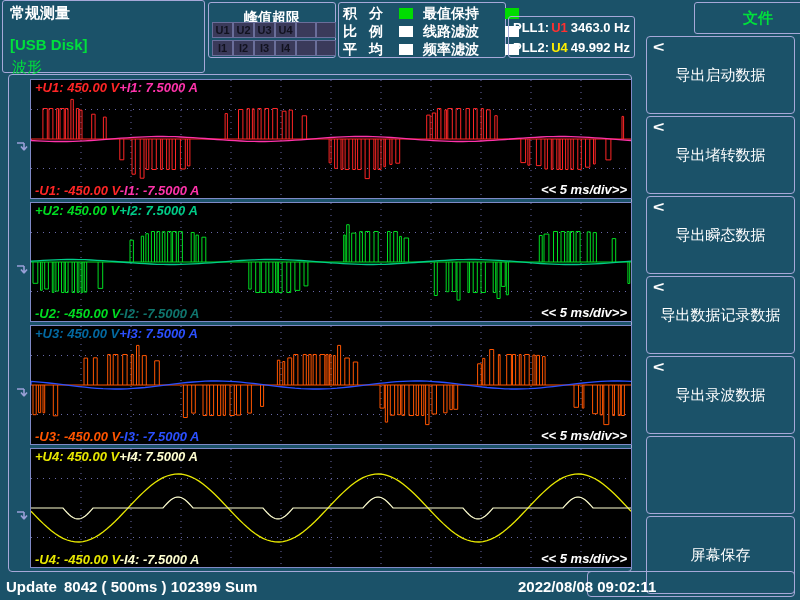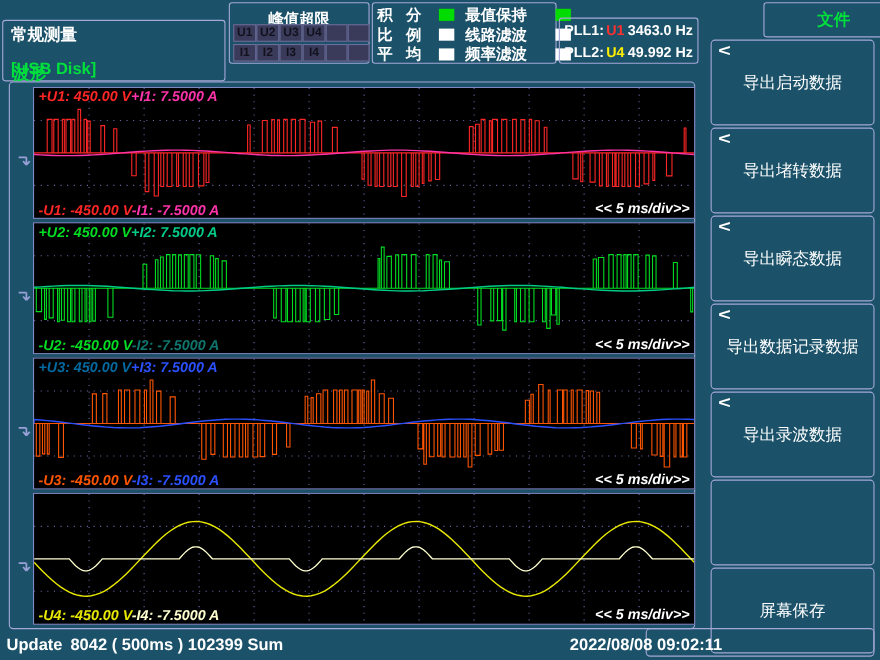--- a/index.html
+++ b/index.html
@@ -21,37 +21,37 @@
   .flt-label{width:74px;margin:0 8px 0 10px;}
   .pll-row{display:flex;align-items:center;height:20px;padding:0 4px;color:#fff;font-size:13px;font-weight:bold;}
   .pll-src{margin-left:2px;} .pll-val{margin-left:auto;}
   
   .side-title{display:flex;align-items:center;justify-content:center;color:#00e03c;font-size:15px;font-weight:bold;}
   .sbtn{position:absolute;left:646px;width:149px;height:78px;border:1px solid #a6a8d8;border-radius:4px;
         box-sizing:border-box;color:#fff;font-size:15px;display:flex;align-items:center;justify-content:center;
         background:transparent;cursor:pointer;}
   .sbtn .lt{position:absolute;top:1px;left:6px;font-size:15px;font-weight:900;transform:scaleX(1.3);transform-origin:left;}
   
-  .wave-label{position:absolute;left:12px;top:58px;color:#00e03c;font-size:15px;font-weight:bold;}
+  .wave-label{position:absolute;left:12px;top:58px;color:#00e03c;font-size:15px;font-weight:normal;}
   .wave-panel{position:absolute;left:8px;top:74px;width:624px;height:498px;border:1px solid #a6a8d8;
               border-radius:4px;box-sizing:border-box;font-style:italic;}
   .chan{position:absolute;left:21px;width:600px;height:118px;background:#000;border:1px solid #7f89c6;box-sizing:content-box;}
   .cl{position:absolute;font-size:13px;line-height:13px;font-weight:bold;white-space:pre;letter-spacing:0;}
   .cl.top{top:1px;left:4px;} .cl.bot{bottom:1px;left:4px;}
   .tdiv{position:absolute;bottom:1px;right:4px;color:#fff;font-size:13px;font-weight:bold;}
   .zarrow{position:absolute;left:6px;width:15px;height:15px;}
   
   .st{position:absolute;top:578px;color:#fff;font-size:15px;font-weight:bold;}
 </style>
 </head>
 <body>
 
 <div class="screen">
 
-  <div class="box" style="left:2px;top:18px;width:203px;height:56px;">
+  <div class="box" style="left:2px;top:0;width:203px;height:73px;">
     <div class="mode-text">常规测量</div>
     <div class="storage-text">[USB Disk]</div>
   </div>
 
   <div class="box" style="left:208px;top:2px;width:128px;height:56px;">
     <div class="peak-title">峰值超限</div>
     <div class="cells" style="top:19px;">
       <div class="cell">U1</div>
       <div class="cell">U2</div>
       <div class="cell">U3</div>
@@ -190,20 +190,21 @@
       <div class="cl bot"><span class="wv2v" style="color: rgb(255, 85, 0);">-U3: -450.00 V</span><span class="wv2i" style="color: rgb(43, 80, 255); text-align: right;">-I3: -7.5000 A</span></div>
       <div class="tdiv">&lt;&lt; 5 ms/div&gt;&gt;</div>
     </div>
 
     <div class="chan" style="top:373px;">
       <svg id="wave-3" width="600" height="118">
           <path d="M50 0V118M100 0V118M150 0V118M200 0V118M250 0V118M300 0V118M350 0V118M400 0V118M450 0V118M500 0V118M550 0V118M0 29.5H600M0 88.5H600" stroke="#6868a8" stroke-width="1" stroke-dasharray="1 5" fill="none"></path>
           <path d="M0 62.2L4 66.4L8 70.5L12 74.4L16 78.1L20 81.5L24 84.5L28 87.1L32 89.3L36 91.0L40 92.2L44 92.8L48 93.0L52 92.6L56 91.6L60 90.2L64 88.3L68 85.9L72 83.0L76 79.8L80 76.3L84 72.5L88 68.5L92 64.3L96 60.1L100 55.8L104 51.6L108 47.5L112 43.6L116 39.9L120 36.5L124 33.5L128 30.9L132 28.7L136 27.0L140 25.8L144 25.2L148 25.0L152 25.4L156 26.4L160 27.8L164 29.7L168 32.1L172 35.0L176 38.2L180 41.7L184 45.5L188 49.5L192 53.7L196 57.9L200 62.2L204 66.4L208 70.5L212 74.4L216 78.1L220 81.5L224 84.5L228 87.1L232 89.3L236 91.0L240 92.2L244 92.8L248 93.0L252 92.6L256 91.6L260 90.2L264 88.3L268 85.9L272 83.0L276 79.8L280 76.3L284 72.5L288 68.5L292 64.3L296 60.1L300 55.8L304 51.6L308 47.5L312 43.6L316 39.9L320 36.5L324 33.5L328 30.9L332 28.7L336 27.0L340 25.8L344 25.2L348 25.0L352 25.4L356 26.4L360 27.8L364 29.7L368 32.1L372 35.0L376 38.2L380 41.7L384 45.5L388 49.5L392 53.7L396 57.9L400 62.2L404 66.4L408 70.5L412 74.4L416 78.1L420 81.5L424 84.5L428 87.1L432 89.3L436 91.0L440 92.2L444 92.8L448 93.0L452 92.6L456 91.6L460 90.2L464 88.3L468 85.9L472 83.0L476 79.8L480 76.3L484 72.5L488 68.5L492 64.3L496 60.1L500 55.8L504 51.6L508 47.5L512 43.6L516 39.9L520 36.5L524 33.5L528 30.9L532 28.7L536 27.0L540 25.8L544 25.2L548 25.0L552 25.4L556 26.4L560 27.8L564 29.7L568 32.1L572 35.0L576 38.2L580 41.7L584 45.5L588 49.5L592 53.7L596 57.9L600 62.2" stroke="#e8e800" stroke-width="1.3" fill="none"></path>
           <path d="M0 59L0 59.0L2 59.0L4 59.0L6 59.0L8 59.0L10 59.0L12 59.0L14 59.0L16 59.0L18 59.0L20 59.0L22 59.0L24 59.0L26 59.0L28 59.0L30 59.0L32 59.0L34 61.3L36 63.5L38 65.5L40 67.2L42 68.5L44 69.5L46 69.9L48 69.9L50 69.5L52 68.5L54 67.2L56 65.5L58 63.5L60 61.3L62 59.0L64 59.0L66 59.0L68 59.0L70 59.0L72 59.0L74 59.0L76 59.0L78 59.0L80 59.0L82 59.0L84 59.0L86 59.0L88 59.0L90 59.0L92 59.0L94 59.0L96 59.0L98 59.0L100 59.0L102 59.0L104 59.0L106 59.0L108 59.0L110 59.0L112 59.0L114 59.0L116 59.0L118 59.0L120 59.0L122 59.0L124 59.0L126 59.0L128 59.0L130 59.0L132 59.0L134 56.7L136 54.5L138 52.5L140 50.8L142 49.5L144 48.5L146 48.1L148 48.1L150 48.5L152 49.5L154 50.8L156 52.5L158 54.5L160 56.7L162 59.0L164 59.0L166 59.0L168 59.0L170 59.0L172 59.0L174 59.0L176 59.0L178 59.0L180 59.0L182 59.0L184 59.0L186 59.0L188 59.0L190 59.0L192 59.0L194 59.0L196 59.0L198 59.0L200 59.0L202 59.0L204 59.0L206 59.0L208 59.0L210 59.0L212 59.0L214 59.0L216 59.0L218 59.0L220 59.0L222 59.0L224 59.0L226 59.0L228 59.0L230 59.0L232 59.0L234 61.3L236 63.5L238 65.5L240 67.2L242 68.5L244 69.5L246 69.9L248 69.9L250 69.5L252 68.5L254 67.2L256 65.5L258 63.5L260 61.3L262 59.0L264 59.0L266 59.0L268 59.0L270 59.0L272 59.0L274 59.0L276 59.0L278 59.0L280 59.0L282 59.0L284 59.0L286 59.0L288 59.0L290 59.0L292 59.0L294 59.0L296 59.0L298 59.0L300 59.0L302 59.0L304 59.0L306 59.0L308 59.0L310 59.0L312 59.0L314 59.0L316 59.0L318 59.0L320 59.0L322 59.0L324 59.0L326 59.0L328 59.0L330 59.0L332 59.0L334 56.7L336 54.5L338 52.5L340 50.8L342 49.5L344 48.5L346 48.1L348 48.1L350 48.5L352 49.5L354 50.8L356 52.5L358 54.5L360 56.7L362 59.0L364 59.0L366 59.0L368 59.0L370 59.0L372 59.0L374 59.0L376 59.0L378 59.0L380 59.0L382 59.0L384 59.0L386 59.0L388 59.0L390 59.0L392 59.0L394 59.0L396 59.0L398 59.0L400 59.0L402 59.0L404 59.0L406 59.0L408 59.0L410 59.0L412 59.0L414 59.0L416 59.0L418 59.0L420 59.0L422 59.0L424 59.0L426 59.0L428 59.0L430 59.0L432 59.0L434 61.3L436 63.5L438 65.5L440 67.2L442 68.5L444 69.5L446 69.9L448 69.9L450 69.5L452 68.5L454 67.2L456 65.5L458 63.5L460 61.3L462 59.0L464 59.0L466 59.0L468 59.0L470 59.0L472 59.0L474 59.0L476 59.0L478 59.0L480 59.0L482 59.0L484 59.0L486 59.0L488 59.0L490 59.0L492 59.0L494 59.0L496 59.0L498 59.0L500 59.0L502 59.0L504 59.0L506 59.0L508 59.0L510 59.0L512 59.0L514 59.0L516 59.0L518 59.0L520 59.0L522 59.0L524 59.0L526 59.0L528 59.0L530 59.0L532 59.0L534 56.7L536 54.5L538 52.5L540 50.8L542 49.5L544 48.5L546 48.1L548 48.1L550 48.5L552 49.5L554 50.8L556 52.5L558 54.5L560 56.7L562 59.0L564 59.0L566 59.0L568 59.0L570 59.0L572 59.0L574 59.0L576 59.0L578 59.0L580 59.0L582 59.0L584 59.0L586 59.0L588 59.0L590 59.0L592 59.0L594 59.0L596 59.0L598 59.0L600 59.0" stroke="#ffffd0" stroke-width="1.2" fill="none"></path>
         </svg>
+      <div class="cl top"><span class="wv3v" style="color: rgb(232, 232, 0);">+U4: 450.00 V</span><span class="wv3i" style="color: rgb(255, 255, 208);">+I4: 7.5000 A</span></div>
       <div class="cl bot"><span class="wv3v" style="color: rgb(232, 232, 0);">-U4: -450.00 V</span><span class="wv3i" style="color: rgb(255, 255, 208);">-I4: -7.5000 A</span></div>
       <div class="tdiv">&lt;&lt; 5 ms/div&gt;&gt;</div>
     </div>
   </div>
 
   <div class="st" style="left:6px;">Update</div>
   <div class="st" style="left:64px;">8042 ( 500ms ) 102399 Sum</div>
   <div class="st" style="left:518px;">2022/08/08  09:02:11</div>
 
 </div>

